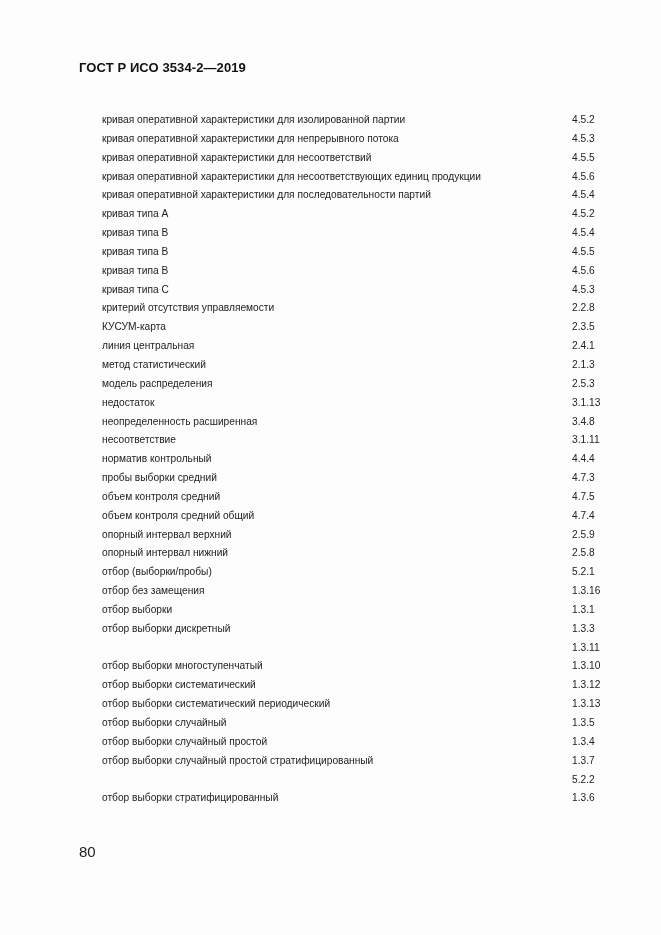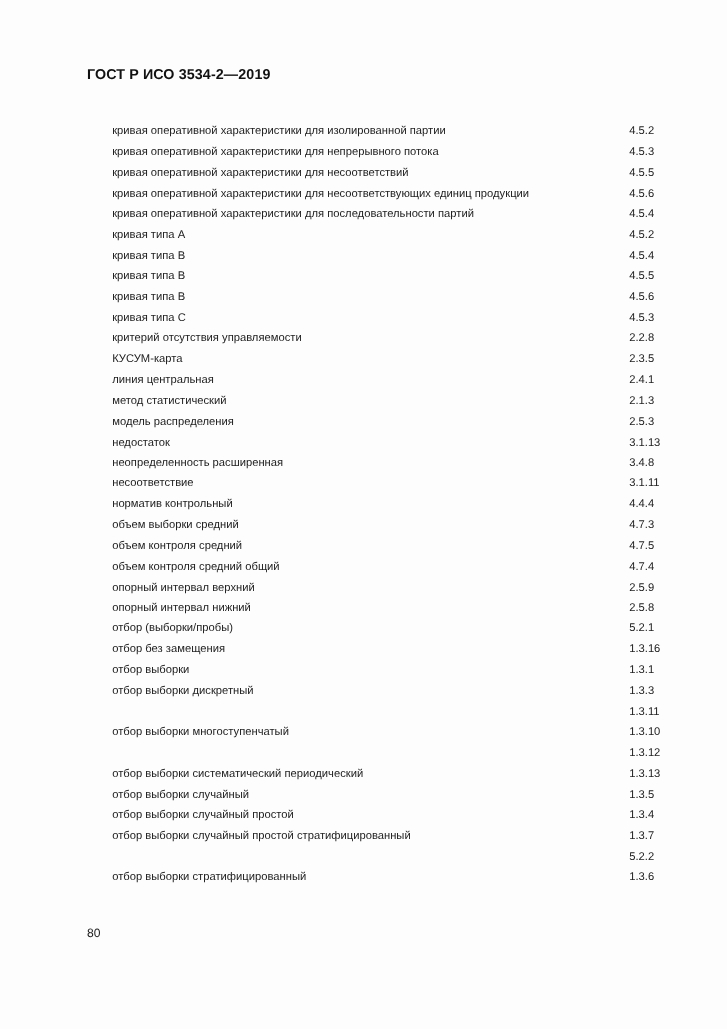--- a/index.html
+++ b/index.html
@@ -50,21 +50,21 @@
       position: absolute;
       left: 556px;
       top: 0;
       white-space: nowrap;
       color: #222;
     }
     .page-number {
       position: absolute;
       left: 79px;
       top: 843px;
-      font-size: 11px;
+      font-size: 15px;
       color: #222;
     }
   </style>
 </head>
 <body>
 
 <div class="header">ГОСТ Р ИСО 3534-2—2019</div>
 
 <ul class="index-list" id="index-list">
     <li class="index-row">
@@ -137,21 +137,21 @@
     </li>
     <li class="index-row">
       <span class="index-term">несоответствие</span>
       <span class="index-ref">3.1.11</span>
     </li>
     <li class="index-row">
       <span class="index-term">норматив контрольный</span>
       <span class="index-ref">4.4.4</span>
     </li>
     <li class="index-row">
-      <span class="index-term">объем выборки средний</span>
+      <span class="index-term">пробы выборки средний</span>
       <span class="index-ref">4.7.3</span>
     </li>
     <li class="index-row">
       <span class="index-term">объем контроля средний</span>
       <span class="index-ref">4.7.5</span>
     </li>
     <li class="index-row">
       <span class="index-term">объем контроля средний общий</span>
       <span class="index-ref">4.7.4</span>
     </li>
@@ -180,20 +180,21 @@
       <span class="index-ref">1.3.3</span>
     </li>
     <li class="index-row">
       <span class="index-ref">1.3.11</span>
     </li>
     <li class="index-row">
       <span class="index-term">отбор выборки многоступенчатый</span>
       <span class="index-ref">1.3.10</span>
     </li>
     <li class="index-row">
+      <span class="index-term">отбор выборки систематический</span>
       <span class="index-ref">1.3.12</span>
     </li>
     <li class="index-row">
       <span class="index-term">отбор выборки систематический периодический</span>
       <span class="index-ref">1.3.13</span>
     </li>
     <li class="index-row">
       <span class="index-term">отбор выборки случайный</span>
       <span class="index-ref">1.3.5</span>
     </li>

